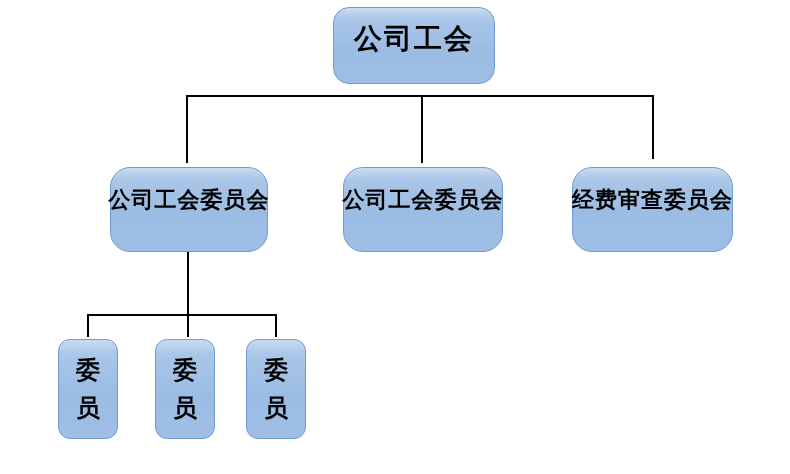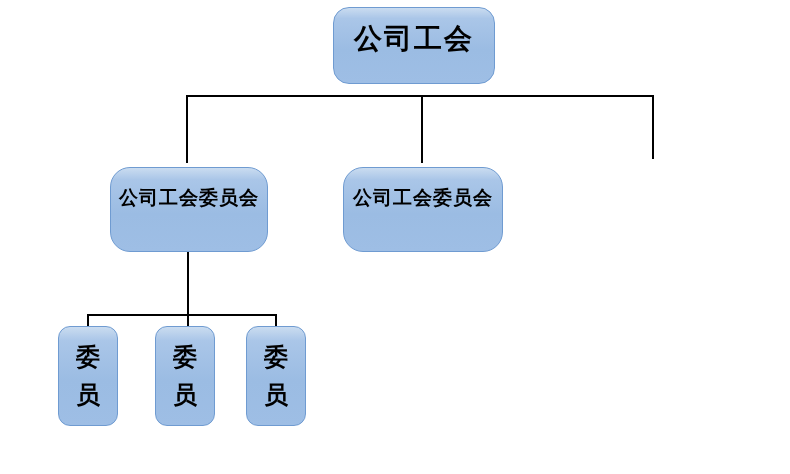--- a/index.html
+++ b/index.html
@@ -44,29 +44,29 @@
     padding-top:12px;
     font-size:28px;
     letter-spacing:2px;
   }
   
   .node.l2{
     top:167px; height:85px;
     border-radius:20px;
     align-items:flex-start;
     padding-top:17px;
-    font-size:19px;
+    font-size:22px;
     letter-spacing:1px;
   }
   .node.l2-0{left:110px; width:158px;}
   .node.l2-1{left:343px; width:160px;}
   .node.l2-2{left:572px; width:161px;}
   
   .node.l3{
-    top:326px; width:60px; height:100px;
+    top:339px; width:60px; height:100px;
     border-radius:12px;
     align-items:center;
     font-size:24px;
   }
   .node.l3 .node-label{
     white-space:normal;
     word-break:break-all;
     width:26px;
     line-height:38px;
   }
@@ -102,20 +102,23 @@
   <div class="line v-line c-v-left"></div>
   <div class="line v-line c-v-mid"></div>
   <div class="line v-line c-v-right"></div>
 
   <div class="node l2 l2-0">
     <span class="node-label">公司工会委员会</span>
   </div>
   <div class="node l2 l2-1">
     <span class="node-label">公司工会委员会</span>
   </div>
+  <div class="node l2 l2-2">
+    <span class="node-label">经费审查委员会</span>
+  </div>
 
   <div class="line v-line c-v2"></div>
   <div class="line h-line c-h2"></div>
   <div class="line v-line c-stub-left"></div>
   <div class="line v-line c-stub-right"></div>
 
   <div class="node l3 l3-0">
     <span class="node-label">委员</span>
   </div>
   <div class="node l3 l3-1">

